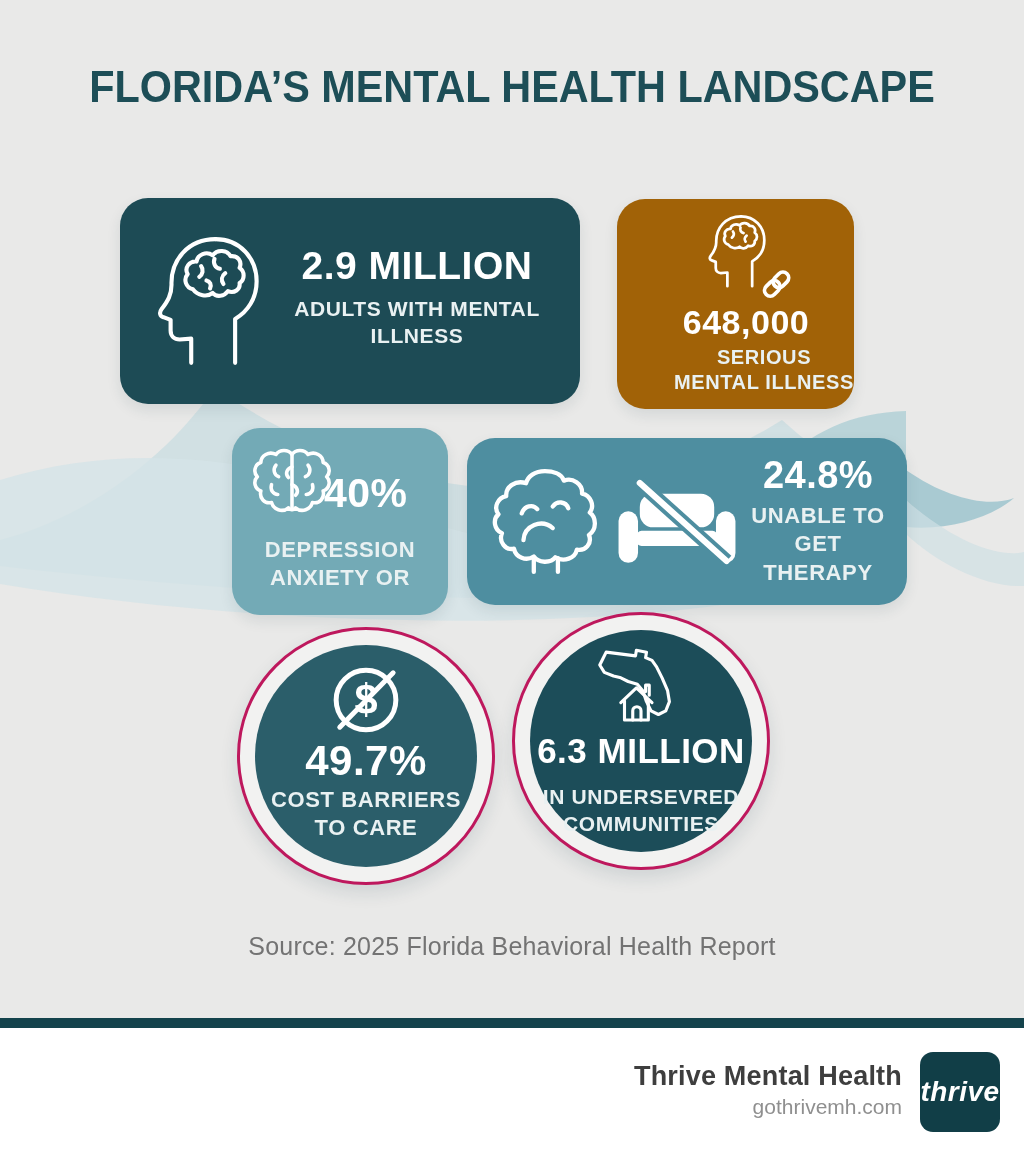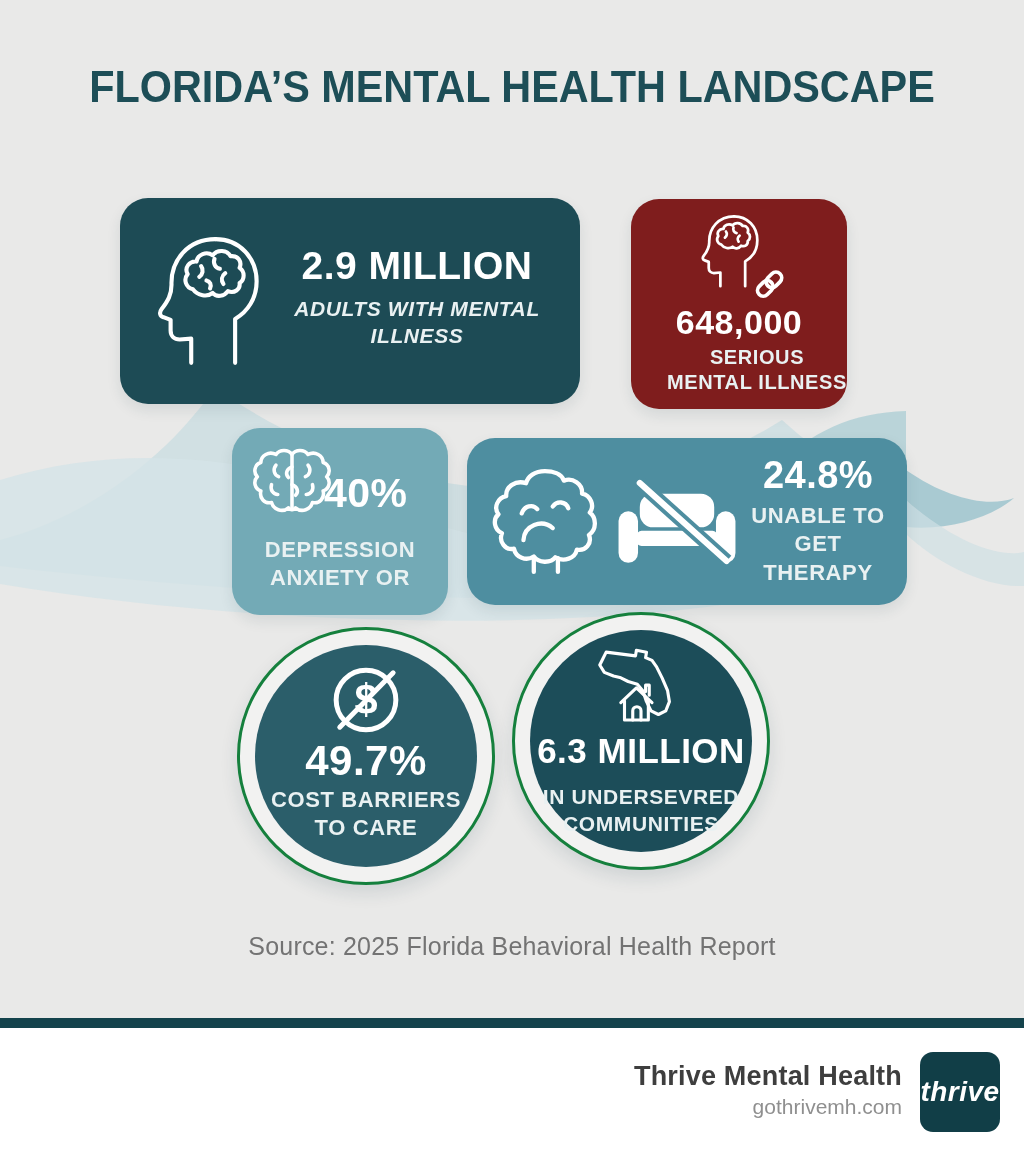--- a/index.html
+++ b/index.html
@@ -23,24 +23,24 @@
     box-shadow:0 6px 14px rgba(25,60,70,.10);
   }
   .value{font-weight:bold;color:#fff;letter-spacing:.5px;line-height:1.05;}
   .sub{font-weight:600;color:#e9f1f2;letter-spacing:.6px;line-height:1.28;}
 
   
   .card-adults{left:120px;top:198px;width:460px;height:206px;background:#1d4b55;display:flex;align-items:center;}
   .card-adults .icon{margin-left:30px;flex:0 0 auto;}
   .card-adults .txt{flex:1;text-align:center;padding:0 16px 6px 8px;}
   .card-adults .value{font-size:39px;}
-  .card-adults .sub{font-size:21px;margin-top:9px;font-style:italic;}
-
-  
-  .card-serious{left:631px;top:199px;width:216px;height:210px;background:#7f1d1d;display:flex;flex-direction:column;align-items:center;text-align:center;}
+  .card-adults .sub{font-size:21px;margin-top:9px;}
+
+  
+  .card-serious{left:617px;top:199px;width:216px;height:210px;background:#a16207;display:flex;flex-direction:column;align-items:center;text-align:center;padding-left:21px;}
   .card-serious .icon{margin-top:13px;}
   .card-serious .value{font-size:34px;margin-top:1px;}
   .card-serious .sub{font-size:20px;margin-top:4px;margin-left:36px;}
 
   
   .card-anxiety{left:232px;top:428px;width:216px;height:187px;background:#73aab6;}
   .card-anxiety .icon{position:absolute;left:20px;top:18px;}
   .card-anxiety .value{position:absolute;left:92px;top:44px;font-size:41px;}
   .card-anxiety .sub{position:absolute;left:0;top:108px;width:100%;text-align:center;font-size:22px;}
 
@@ -48,21 +48,21 @@
   .card-therapy{left:467px;top:438px;width:440px;height:167px;background:#4e8ea0;display:flex;align-items:center;padding:0;}
   .card-therapy .icon-brain{margin-left:22px;flex:0 0 auto;}
   .card-therapy .icon-couch{margin-left:14px;flex:0 0 auto;}
   .card-therapy .txt{flex:1;text-align:center;padding-right:10px;}
   .card-therapy .value{font-size:38px;}
   .card-therapy .sub{font-size:22px;margin-top:6px;}
 
   
   .circle-outer{
     position:absolute;width:252px;height:252px;border-radius:50%;
-    border:3px solid #15803d;background:#f2f2f1;
+    border:3px solid #be185d;background:#f2f2f1;
     display:flex;align-items:center;justify-content:center;
     box-shadow:0 8px 18px rgba(25,60,70,.12);
   }
   .circle-inner{
     width:222px;height:222px;border-radius:50%;
     display:flex;flex-direction:column;align-items:center;text-align:center;color:#fff;
   }
   .circle-cost{left:237px;top:627px;}
   .circle-cost .circle-inner{background:#2b5e6a;padding-top:17px;box-sizing:border-box;}
   .circle-cost .value{font-size:42px;margin-top:1px;}

